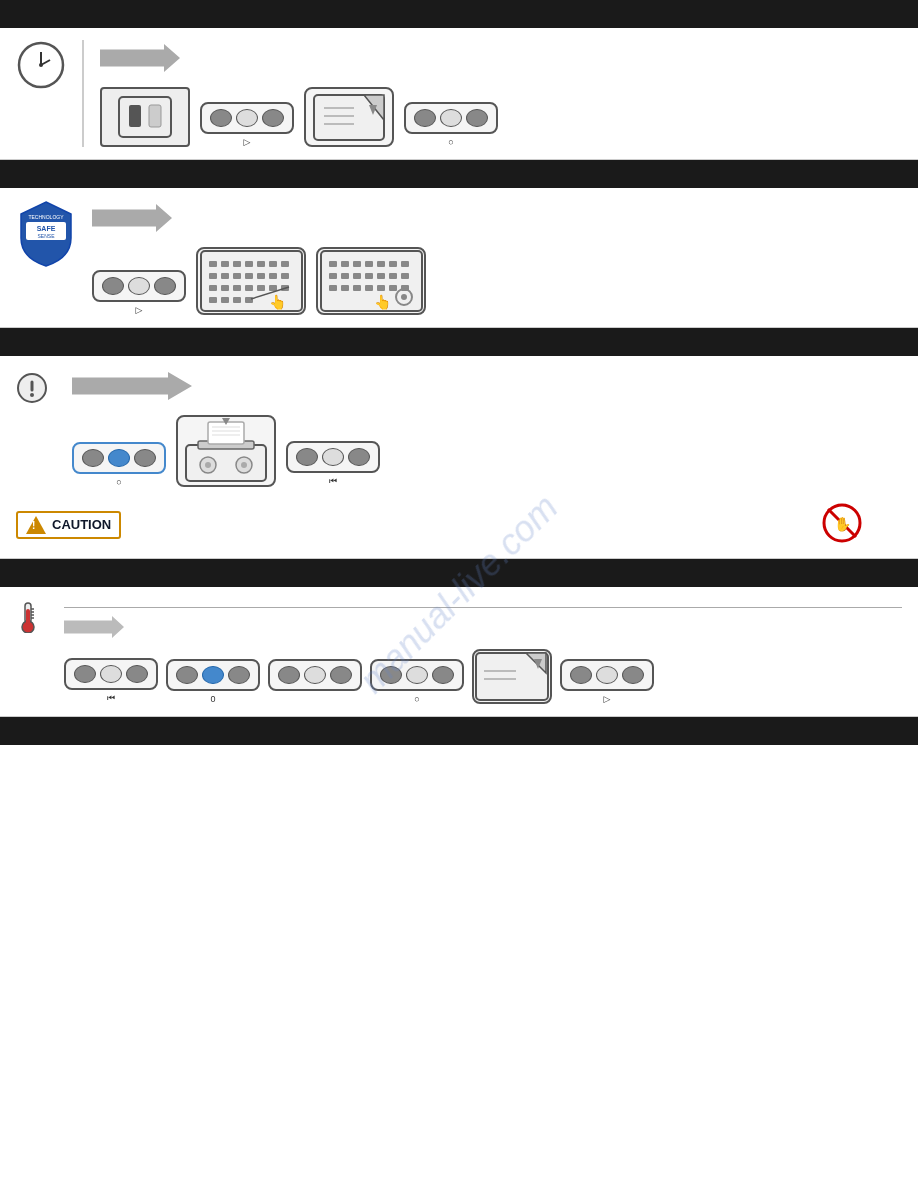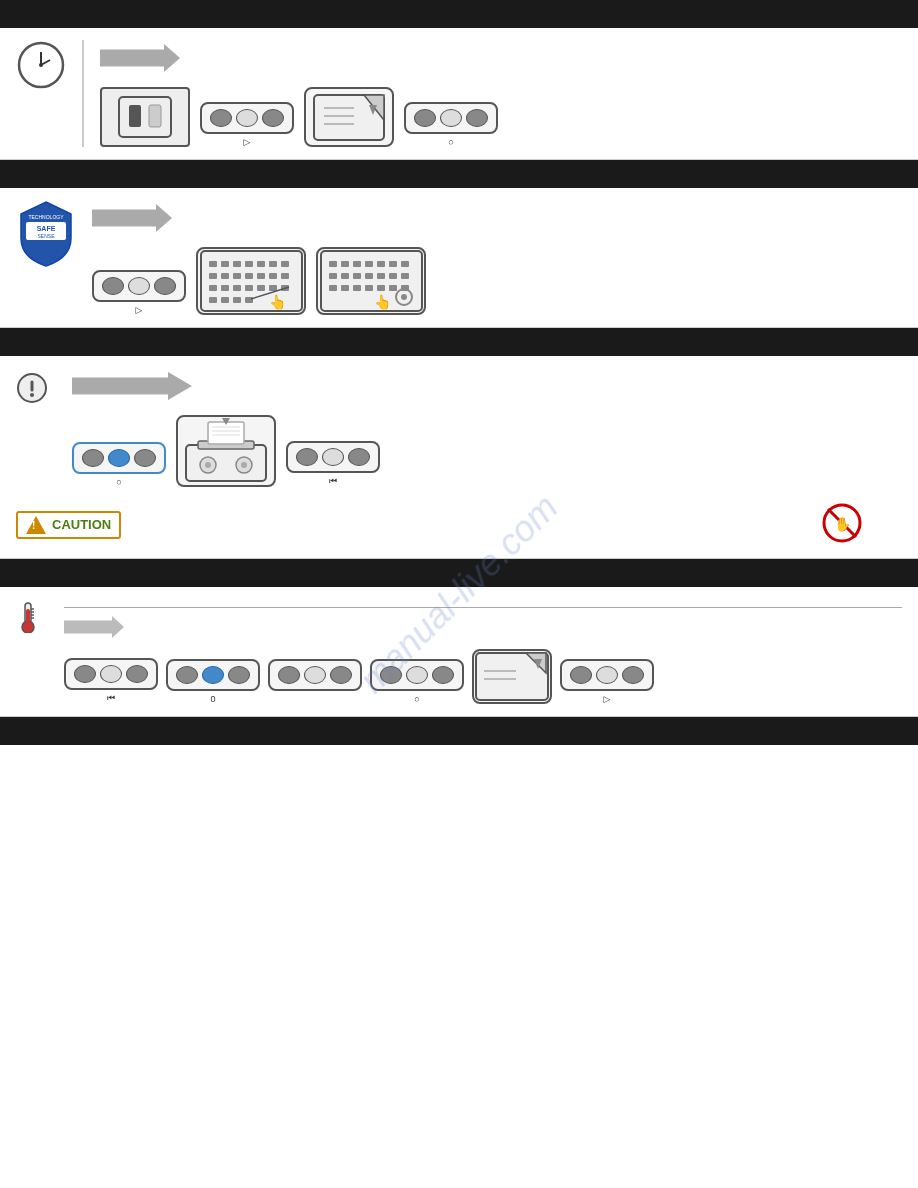--- a/index.html
+++ b/index.html
@@ -463,21 +463,21 @@
             <div class="sub-label">⏮</div>
           </div>
         </div>
       </div>
     </div>
 
     <div style="margin-top:16px; display:flex; align-items:center; gap: 40px;">
 
       <div class="caution-box">
         <div class="caution-triangle"></div>
-        <span style="font-weight:bold; color:#4d7c0f; font-size:13px;">CAUTION</span>
+        <span style="font-weight:bold; color:#0f172a; font-size:13px;">CAUTION</span>
       </div>
 
       <div style="margin-left:auto; margin-right:40px;">
         <svg width="40" height="40" viewBox="0 0 40 40">
           <circle cx="20" cy="20" r="18" fill="none" stroke="#cc0000" stroke-width="3"></circle>
           <line x1="6" y1="6" x2="34" y2="34" stroke="#cc0000" stroke-width="3"></line>
 
           <text x="12" y="26" font-size="14">✋</text>
         </svg>
       </div>

